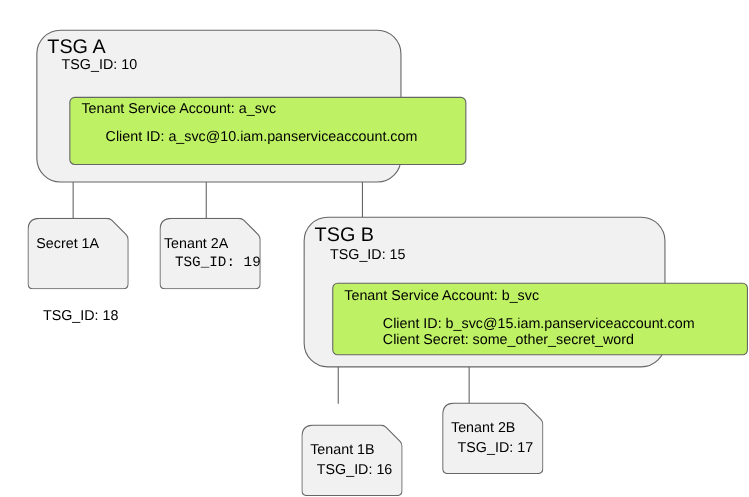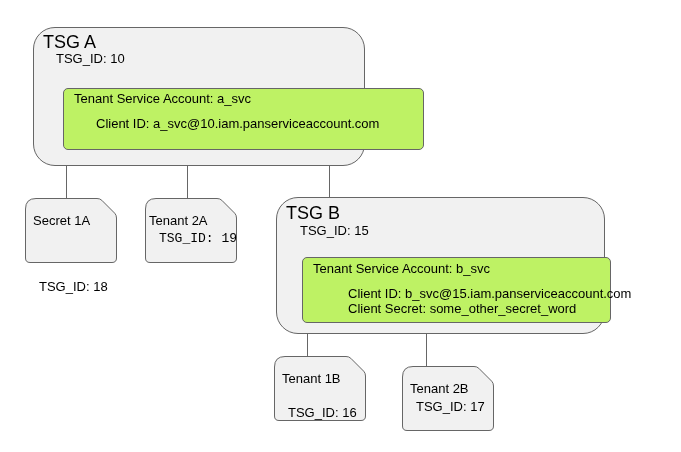--- a/index.html
+++ b/index.html
@@ -69,34 +69,34 @@
       <path d="M 11 0.5 L 72 0.5 Q 75 0.5 76.8 2.3 L 89.7 15.2 Q 91.5 17 91.5 20 L 91.5 60 Q 91.5 64.5 87 64.5 L 5 64.5 Q 0.5 64.5 0.5 60 L 0.5 11 Q 0.5 0.5 11 0.5 Z" fill="#f1f1f1" stroke="#666666" stroke-width="1"></path>
     </svg>
     <div class="label fs13" style="left:4px; top:16px;">Tenant 2A</div>
     <div class="label fs13" style="left:14px; top:34px;font-family:Liberation Mono, monospace;">TSG_ID: 19</div>
   </div>
 
   <div class="node group-box" style="left:276px; top:197px; width:329px; height:137px;"></div>
   <div class="label fs14" style="left:286px; top:203px;">TSG B</div>
   <div class="label fs13" style="left:300px; top:224px;">TSG_ID: 15</div>
 
-  <div class="node account-box" style="left:302px; top:257px; width:309px; height:66px;">
+  <div class="node account-box" style="left:302px; top:257px; width:378px; height:66px;">
     <div class="label fs13" style="left:10px; top:4px;">Tenant Service Account: b_svc</div>
     <div class="label fs13 acct-lines" style="left:12px; top:28px;margin-left:33px;">
       <div>Client ID: b_svc@15.iam.panserviceaccount.com</div>
       <div>Client Secret: some_other_secret_word</div>
     </div>
   </div>
 
-  <div class="node card" style="left:274px; top:356px; width:92px; height:65px;">
+  <div class="node card" style="left:274px; top:386px; width:92px; height:65px;">
     <svg width="92" height="65" viewBox="0 0 92 65">
       <path d="M 11 0.5 L 72 0.5 Q 75 0.5 76.8 2.3 L 89.7 15.2 Q 91.5 17 91.5 20 L 91.5 60 Q 91.5 64.5 87 64.5 L 5 64.5 Q 0.5 64.5 0.5 60 L 0.5 11 Q 0.5 0.5 11 0.5 Z" fill="#f1f1f1" stroke="#666666" stroke-width="1"></path>
     </svg>
     <div class="label fs13" style="left:8px; top:16px;">Tenant 1B</div>
-    <div class="label fs13" style="left:14px; top:34px;margin-top:16px;">TSG_ID: 16</div>
+    <div class="label fs13" style="left:14px; top:34px;">TSG_ID: 16</div>
   </div>
 
   <div class="node card" style="left:402px; top:366px; width:92px; height:65px;">
     <svg width="92" height="65" viewBox="0 0 92 65">
       <path d="M 11 0.5 L 72 0.5 Q 75 0.5 76.8 2.3 L 89.7 15.2 Q 91.5 17 91.5 20 L 91.5 60 Q 91.5 64.5 87 64.5 L 5 64.5 Q 0.5 64.5 0.5 60 L 0.5 11 Q 0.5 0.5 11 0.5 Z" fill="#f1f1f1" stroke="#666666" stroke-width="1"></path>
     </svg>
     <div class="label fs13" style="left:8px; top:16px;">Tenant 2B</div>
     <div class="label fs13" style="left:14px; top:34px;">TSG_ID: 17</div>
   </div>
 

